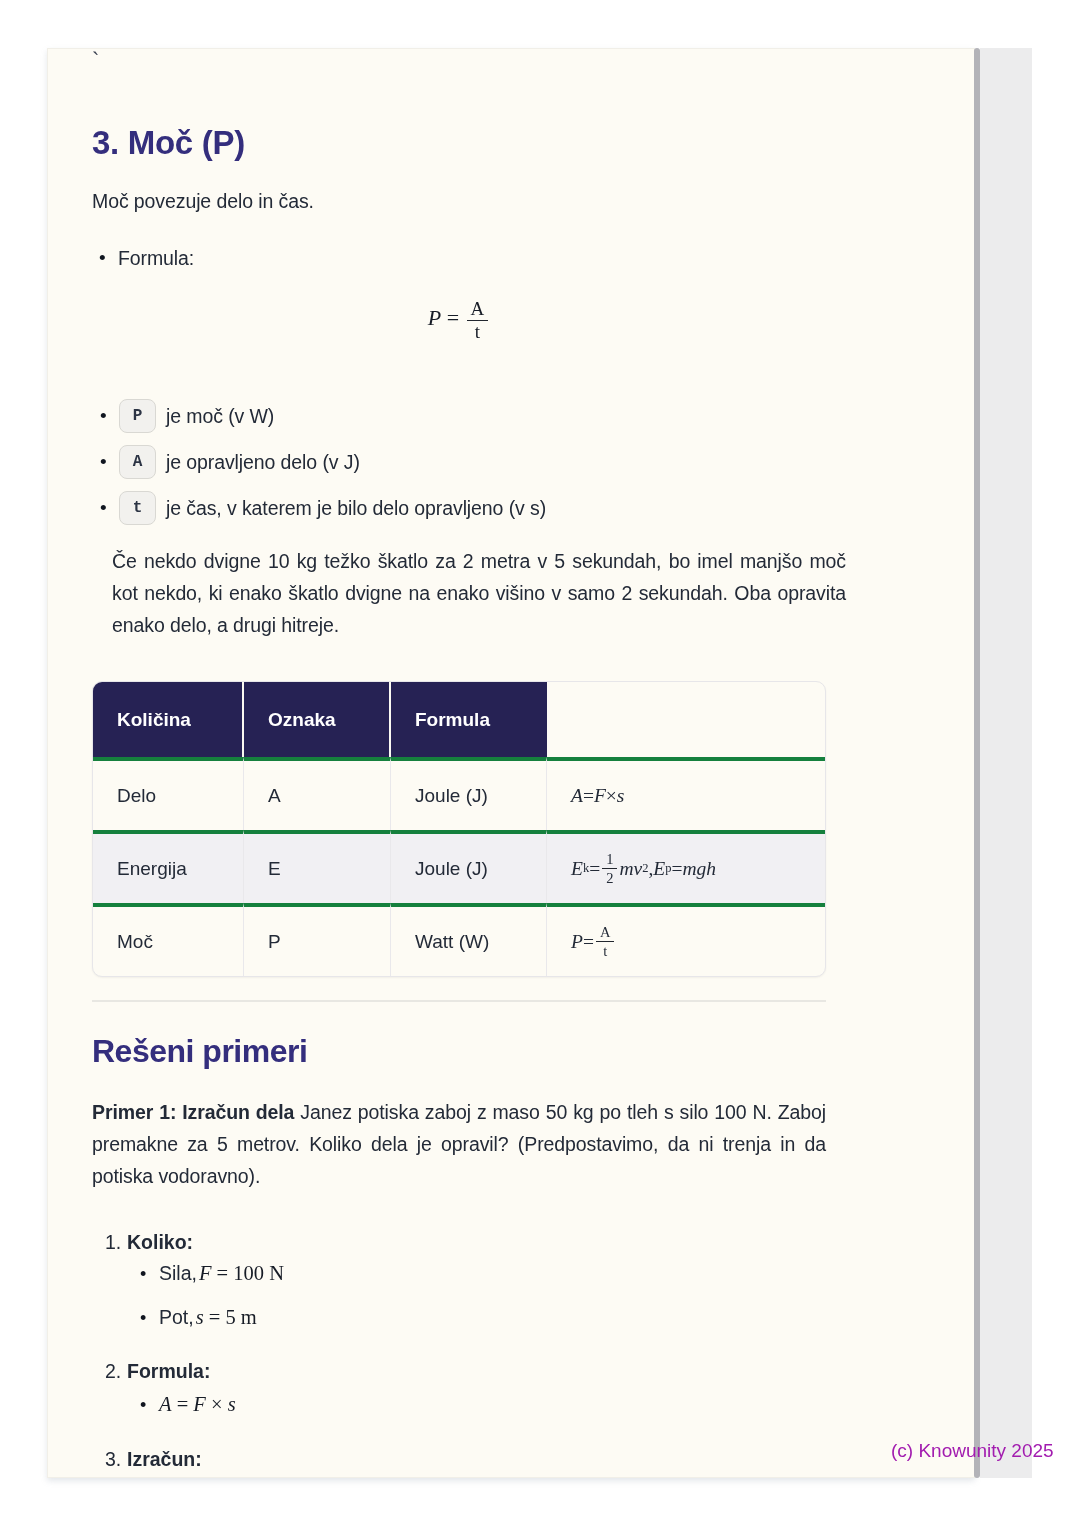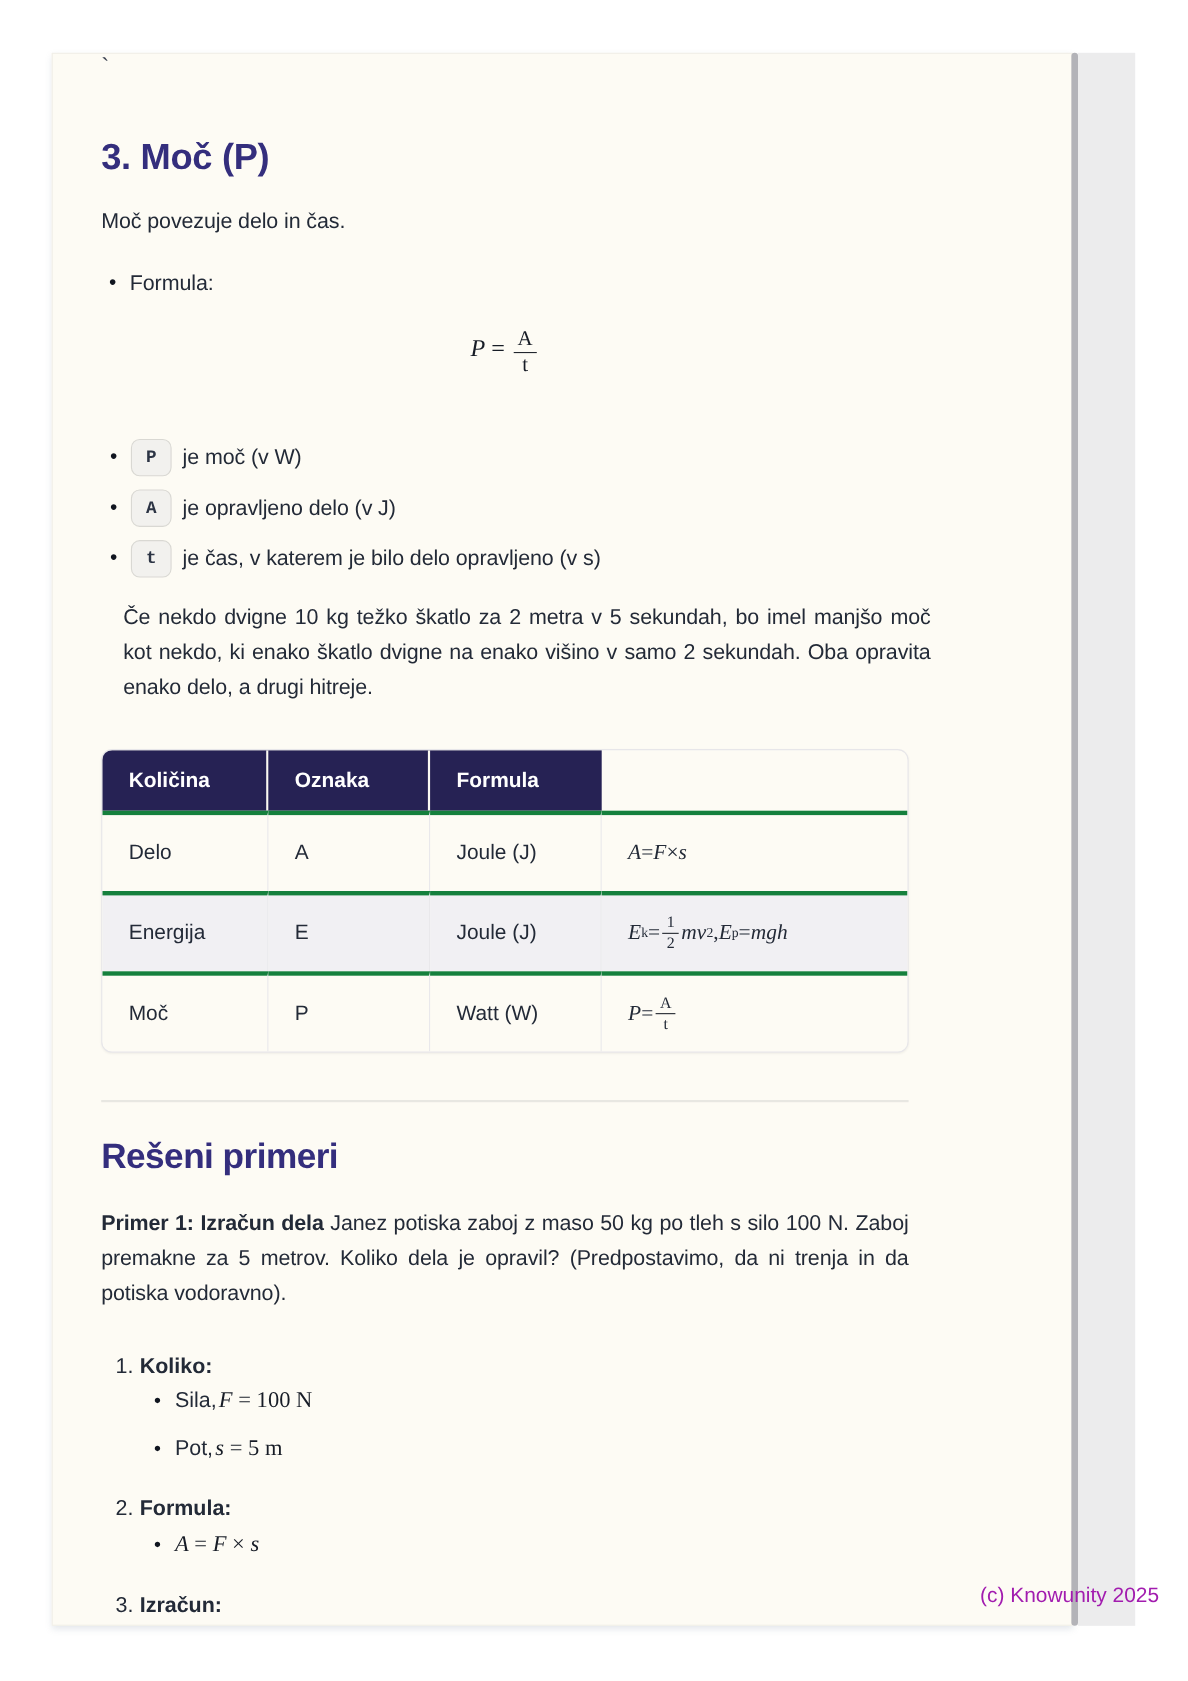--- a/index.html
+++ b/index.html
@@ -74,21 +74,21 @@
 
   
   .tblwrap {
     left:92px; top:681px; width:734px;
     border:1px solid #e7e6e9; border-radius:10px; overflow:hidden;
     box-shadow:0 1px 2px rgba(0,0,0,0.05);
     background:#fdfbf4;
   }
   .trow { display:grid; grid-template-columns:151px 147px 156px 1fr; }
   .thead .cell {
-    height:55px; background:#262254; color:#ffffff; font-size:19px; font-weight:700;
+    height:75px; background:#262254; color:#ffffff; font-size:19px; font-weight:700;
   }
   .thead .cell:not(:last-child) { border-right:2.5px solid #faf9f2; }
   .cell { display:flex; align-items:center; padding-left:24px; font-size:19px; }
   .tbody .cell { height:73px; border-top:4px solid #15803d; }
   .tbody .cell:not(:last-child) { border-right:1px solid #e9e8eb; }
   .r-alt .cell { background:#f1f0f3; }
   .cell.fcell { font-family:"Liberation Serif", serif; font-size:19.5px; }
   .cell .frac .num, .cell .frac .den { font-size:14.5px; }
 
   .hr { left:92px; top:1000px; width:734px; height:2px; background:#e8e7e2; }

